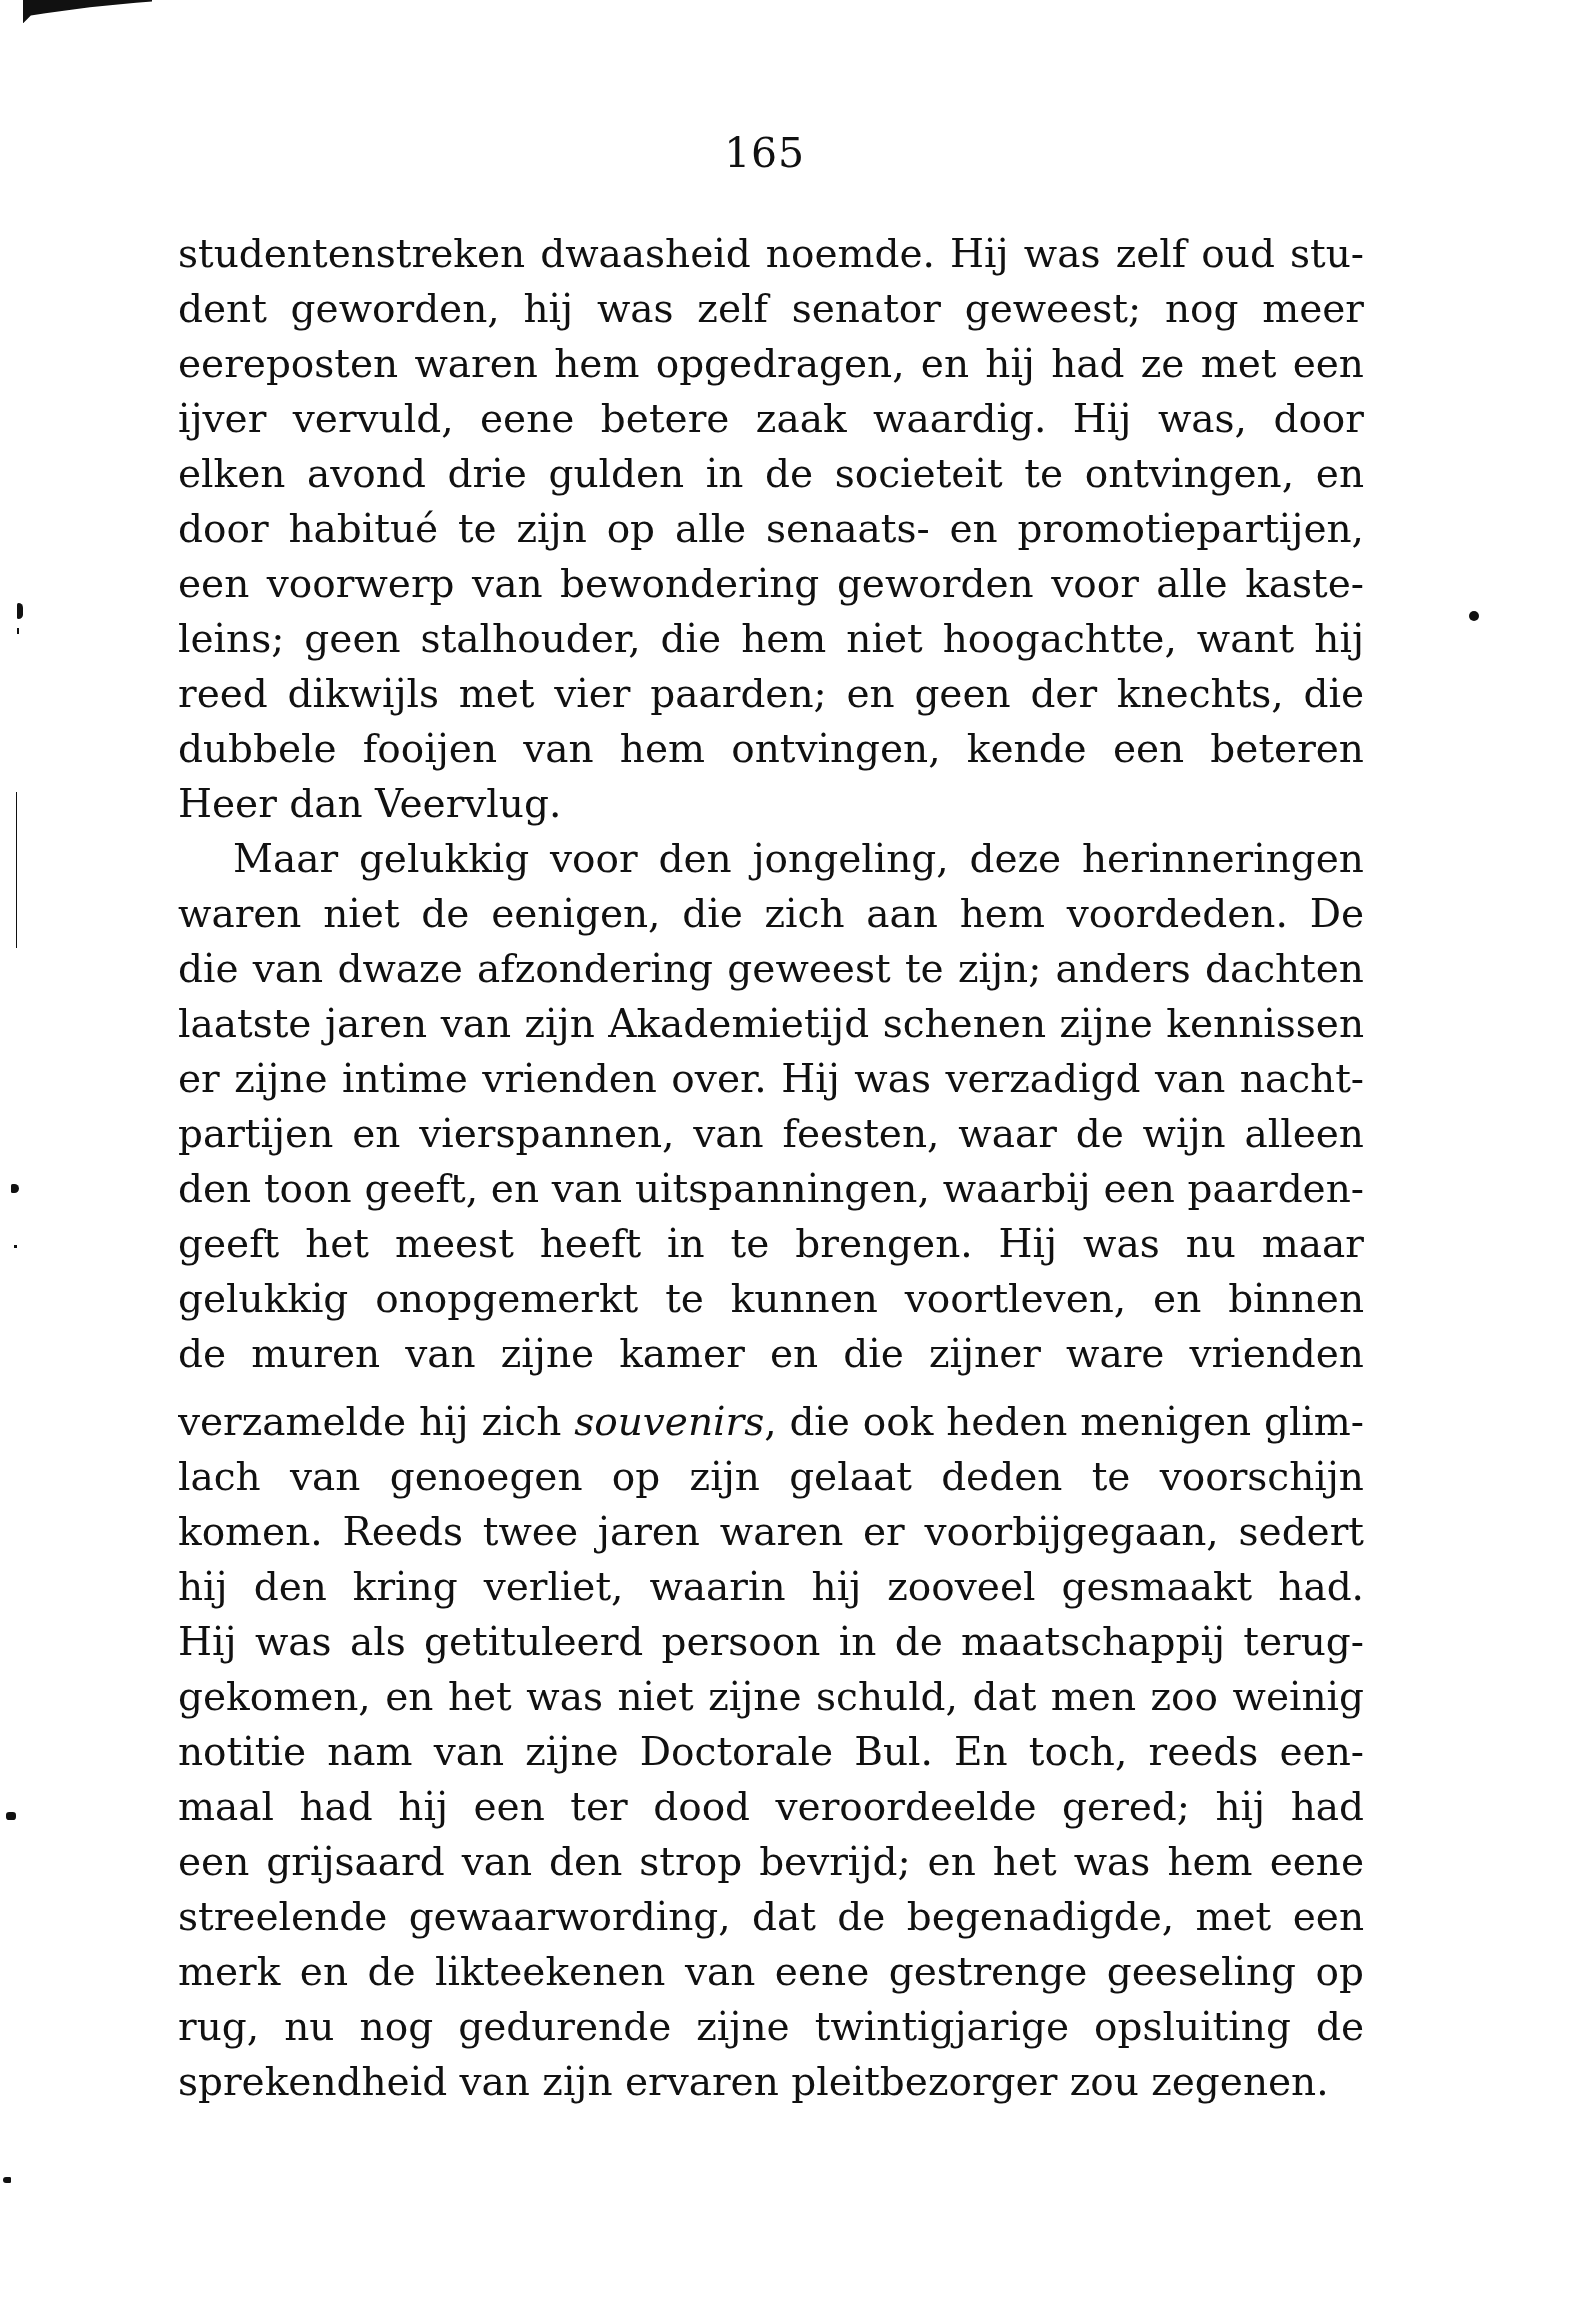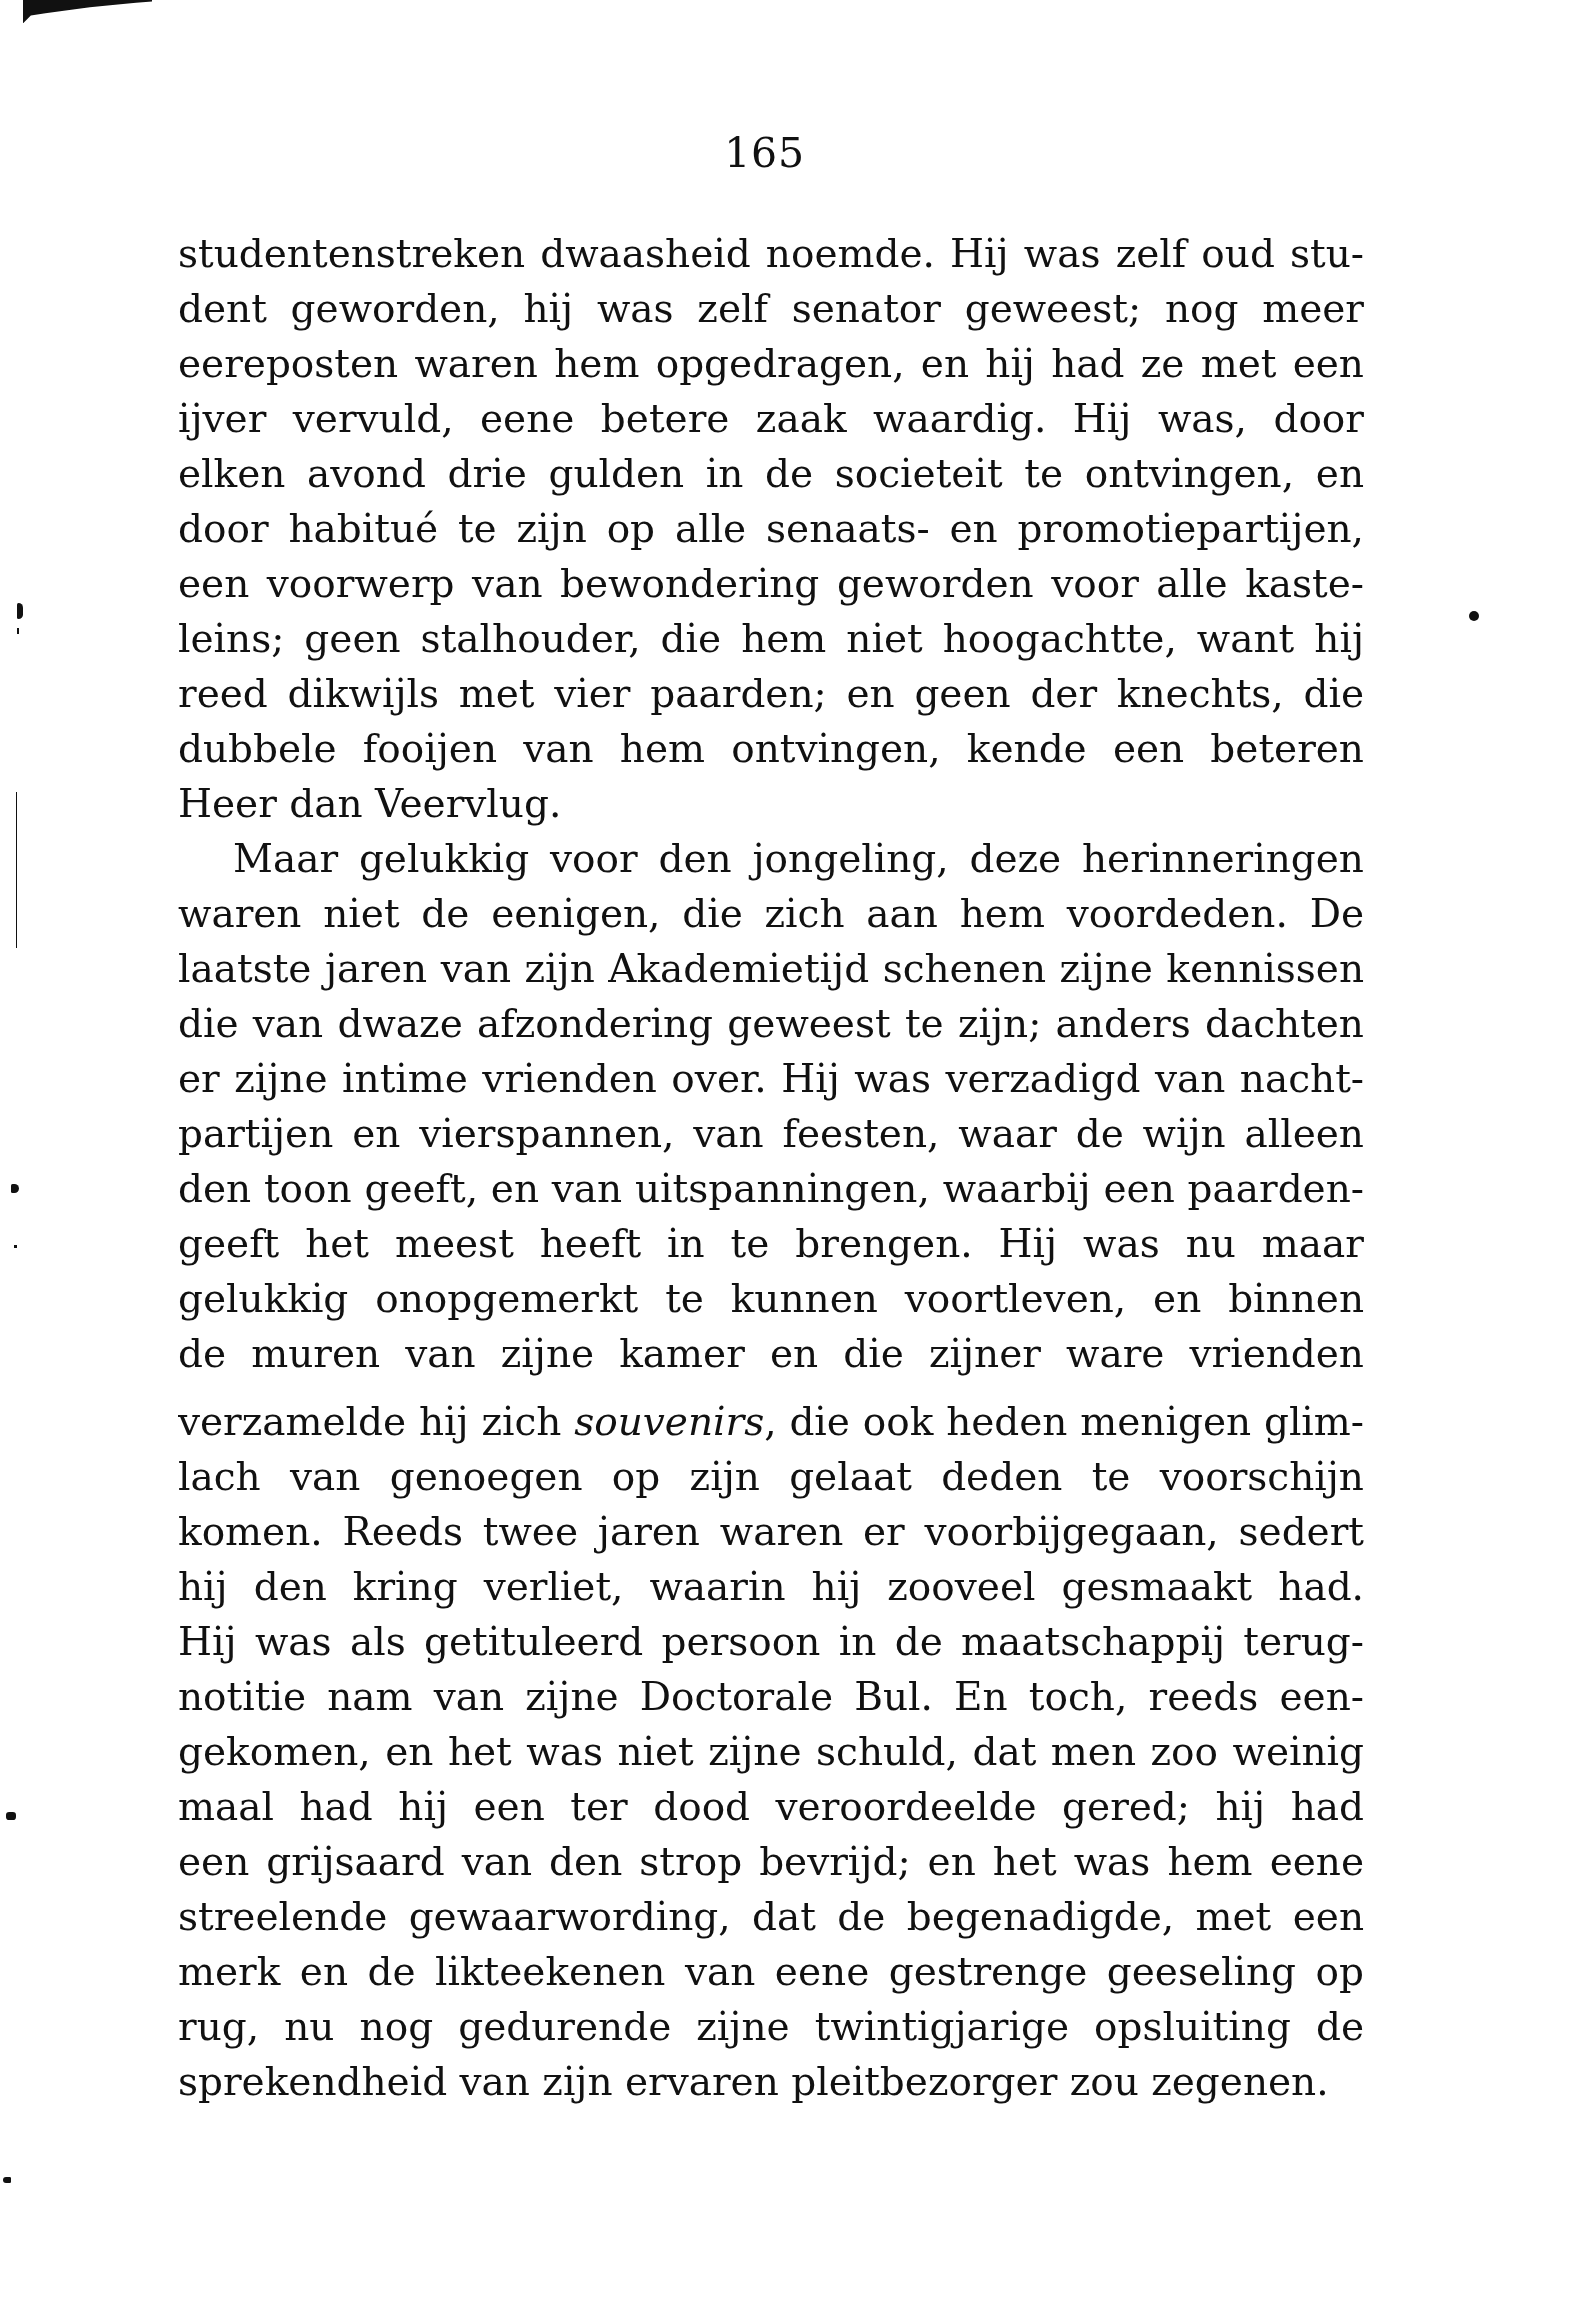--- a/index.html
+++ b/index.html
@@ -46,35 +46,35 @@
         <div class="line" style="white-space: normal; overflow: hidden;"><span style="white-space: normal;"><span>door habitué te zijn op alle senaats- en promotiepartijen,</span></span></div>
         <div class="line" style="white-space: normal; overflow: hidden;"><span style="white-space: normal;"><span>een voorwerp van bewondering geworden voor alle kaste-</span></span></div>
         <div class="line" style="white-space: normal; overflow: hidden;"><span style="white-space: normal;"><span>leins; geen stalhouder, die hem niet hoogachtte, want hij</span></span></div>
         <div class="line" style="white-space: normal; overflow: hidden;"><span style="white-space: normal;"><span>reed dikwijls met vier paarden; en geen der knechts, die</span></span></div>
         <div class="line" style="white-space: normal; overflow: hidden;"><span style="white-space: normal;"><span>dubbele fooijen van hem ontvingen, kende een beteren</span></span></div>
         <div class="line last" style="white-space: normal; overflow: hidden;"><span style="white-space: normal;"><span>Heer dan Veervlug.</span></span></div>
       </div>
       <div>
         <div class="line indent" style="white-space: normal; overflow: hidden;"><span style="white-space: normal;"><span>Maar gelukkig voor den jongeling, deze herinneringen</span></span></div>
         <div class="line" style="white-space: normal; overflow: hidden;"><span style="white-space: normal;"><span>waren niet de eenigen, die zich aan hem voordeden. De</span></span></div>
+        <div class="line" style="white-space: normal; overflow: hidden;"><span style="white-space: normal;"><span>die van dwaze afzondering geweest te zijn; anders dachten</span></span></div>
         <div class="line" style="white-space: normal; overflow: hidden;"><span style="white-space: normal;"><span>laatste jaren van zijn Akademietijd schenen zijne kennissen</span></span></div>
-        <div class="line" style="white-space: normal; overflow: hidden;"><span style="white-space: normal;"><span>die van dwaze afzondering geweest te zijn; anders dachten</span></span></div>
         <div class="line" style="white-space: normal; overflow: hidden;"><span style="white-space: normal;"><span>er zijne intime vrienden over. Hij was verzadigd van nacht-</span></span></div>
         <div class="line" style="white-space: normal; overflow: hidden;"><span style="white-space: normal;"><span>partijen en vierspannen, van feesten, waar de wijn alleen</span></span></div>
         <div class="line" style="white-space: normal; overflow: hidden;"><span style="white-space: normal;"><span>den toon geeft, en van uitspanningen, waarbij een paarden-</span></span></div>
         <div class="line" style="white-space: normal; overflow: hidden;"><span style="white-space: normal;"><span>geeft het meest heeft in te brengen. Hij was nu maar</span></span></div>
         <div class="line" style="white-space: normal; overflow: hidden;"><span style="white-space: normal;"><span>gelukkig onopgemerkt te kunnen voortleven, en binnen</span></span></div>
         <div class="line" style="white-space: normal; overflow: hidden;"><span style="white-space: normal;"><span>de muren van zijne kamer en die zijner ware vrienden</span></span></div>
         <div class="line" style="white-space: normal; overflow: hidden; margin-top: 13px;"><span style="white-space: normal;"><span>verzamelde hij zich </span><span class="italic">souvenirs</span><span>, die ook heden menigen glim-</span></span></div>
         <div class="line" style="white-space: normal; overflow: hidden;"><span style="white-space: normal;"><span>lach van genoegen op zijn gelaat deden te voorschijn</span></span></div>
         <div class="line" style="white-space: normal; overflow: hidden;"><span style="white-space: normal;"><span>komen. Reeds twee jaren waren er voorbijgegaan, sedert</span></span></div>
         <div class="line" style="white-space: normal; overflow: hidden;"><span style="white-space: normal;"><span>hij den kring verliet, waarin hij zooveel gesmaakt had.</span></span></div>
         <div class="line" style="white-space: normal; overflow: hidden;"><span style="white-space: normal;"><span>Hij was als getituleerd persoon in de maatschappij terug-</span></span></div>
+        <div class="line" style="white-space: normal; overflow: hidden;"><span style="white-space: normal;"><span>gekomen, en het was niet zijne schuld, dat men zoo weinig</span></span></div>
         <div class="line" style="white-space: normal; overflow: hidden;"><span style="white-space: normal;"><span>notitie nam van zijne Doctorale Bul. En toch, reeds een-</span></span></div>
-        <div class="line" style="white-space: normal; overflow: hidden;"><span style="white-space: normal;"><span>gekomen, en het was niet zijne schuld, dat men zoo weinig</span></span></div>
         <div class="line" style="white-space: normal; overflow: hidden;"><span style="white-space: normal;"><span>maal had hij een ter dood veroordeelde gered; hij had</span></span></div>
         <div class="line" style="white-space: normal; overflow: hidden;"><span style="white-space: normal;"><span>een grijsaard van den strop bevrijd; en het was hem eene</span></span></div>
         <div class="line" style="white-space: normal; overflow: hidden;"><span style="white-space: normal;"><span>streelende gewaarwording, dat de begenadigde, met een brand-</span></span></div>
         <div class="line" style="white-space: normal; overflow: hidden;"><span style="white-space: normal;"><span>merk en de likteekenen van eene gestrenge geeseling op den</span></span></div>
         <div class="line" style="white-space: normal; overflow: hidden;"><span style="white-space: normal;"><span>rug, nu nog gedurende zijne twintigjarige opsluiting de wel-</span></span></div>
         <div class="line last" style="white-space: normal; overflow: hidden;"><span style="white-space: normal;"><span>sprekendheid van zijn ervaren pleitbezorger zou zegenen.</span></span></div>
       </div>
     </div>
 
   <div class="speck" style="left:17px;top:603px;width:6.2px;height:15.6px;border-radius:1.6px 4.7px 4.7px 1.6px;"></div>

